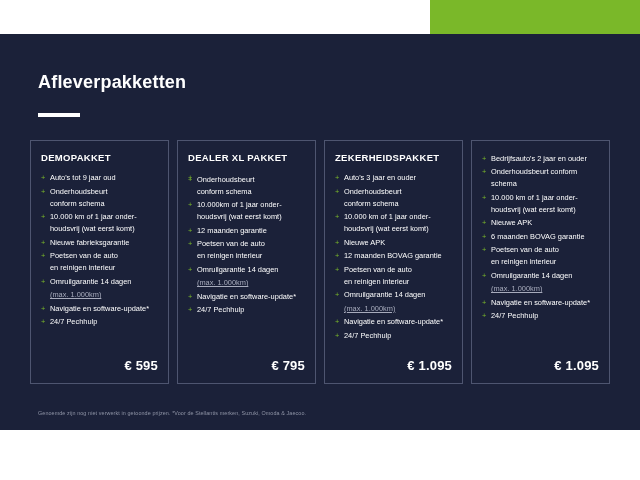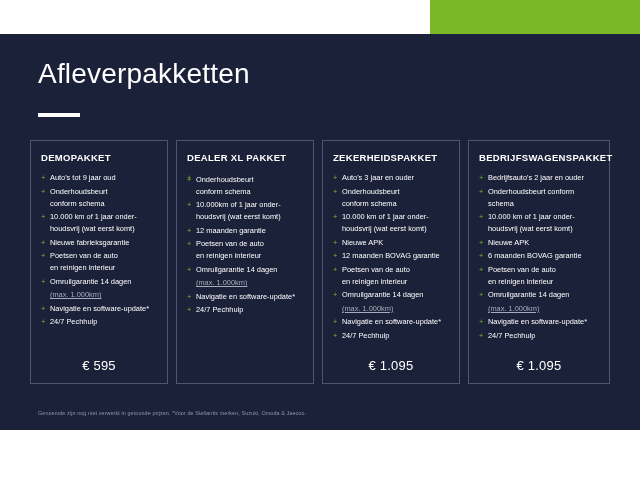--- a/index.html
+++ b/index.html
@@ -32,25 +32,25 @@
   .panel {
     position: absolute;
     top: 34px;
     left: 0;
     width: 640px;
     height: 396px;
     background: #1b2139;
   }
   .title {
     position: absolute;
-    top: 24px;
+    top: 38px;
     left: 38px;
     color: #ffffff;
-    font-size: 28px;
-    font-weight: normal;
+    font-size: 18px;
+    font-weight: bold;
     letter-spacing: 0.2px;
   }
   .title-rule {
     position: absolute;
     top: 79px;
     left: 38px;
     width: 42px;
     height: 4px;
     background: #ffffff;
   }
@@ -102,24 +102,24 @@
     top: 0;
     color: #7ab829;
     font-size: 7.4px;
     line-height: 1.62;
   }
   .feature.muted {
     color: #a7abbc;
     text-decoration: underline;
   }
   .price {
-    text-align: center;
+    text-align: right;
     color: #ffffff;
     font-size: 13px;
-    font-weight: normal;
+    font-weight: bold;
     margin-top: 10px;
     letter-spacing: 0.2px;
   }
   .footnote {
     position: absolute;
     top: 410px;
     left: 38px;
     color: #8f94a6;
     font-size: 5.4px;
     letter-spacing: 0.1px;
@@ -161,20 +161,21 @@
             <li class="feature"><span class="plus">+</span><span>10.000km of 1 jaar onder-
 houdsvrij (wat eerst komt)</span></li>
             <li class="feature"><span class="plus">+</span><span>12 maanden garantie</span></li>
             <li class="feature"><span class="plus">+</span><span>Poetsen van de auto
 en reinigen interieur</span></li>
             <li class="feature"><span class="plus">+</span><span>Omruilgarantie 14 dagen</span></li>
             <li class="feature muted"><span>(max. 1.000km)</span></li>
             <li class="feature"><span class="plus">+</span><span>Navigatie en software-update*</span></li>
             <li class="feature"><span class="plus">+</span><span>24/7 Pechhulp</span></li>
           </ul>
+          <div class="price">€ 795</div>
         </div>
         <div class="card">
           <div class="card-title">ZEKERHEIDSPAKKET</div>
           <ul class="feature-list">
             <li class="feature"><span class="plus">+</span><span>Auto's 3 jaar en ouder</span></li>
             <li class="feature"><span class="plus">+</span><span>Onderhoudsbeurt
 conform schema</span></li>
             <li class="feature"><span class="plus">+</span><span>10.000 km of 1 jaar onder-
 houdsvrij (wat eerst komt)</span></li>
             <li class="feature"><span class="plus">+</span><span>Nieuwe APK</span></li>
@@ -182,21 +183,20 @@
             <li class="feature"><span class="plus">+</span><span>Poetsen van de auto
 en reinigen interieur</span></li>
             <li class="feature"><span class="plus">+</span><span>Omruilgarantie 14 dagen</span></li>
             <li class="feature muted"><span>(max. 1.000km)</span></li>
             <li class="feature"><span class="plus">+</span><span>Navigatie en software-update*</span></li>
             <li class="feature"><span class="plus">+</span><span>24/7 Pechhulp</span></li>
           </ul>
           <div class="price">€ 1.095</div>
         </div>
         <div class="card">
-          <div class="card-title">BEDRIJFSWAGENSPAKKET</div>
           <ul class="feature-list">
             <li class="feature"><span class="plus">+</span><span>Bedrijfsauto's 2 jaar en ouder</span></li>
             <li class="feature"><span class="plus">+</span><span>Onderhoudsbeurt conform
 schema</span></li>
             <li class="feature"><span class="plus">+</span><span>10.000 km of 1 jaar onder-
 houdsvrij (wat eerst komt)</span></li>
             <li class="feature"><span class="plus">+</span><span>Nieuwe APK</span></li>
             <li class="feature"><span class="plus">+</span><span>6 maanden BOVAG garantie</span></li>
             <li class="feature"><span class="plus">+</span><span>Poetsen van de auto
 en reinigen interieur</span></li>

